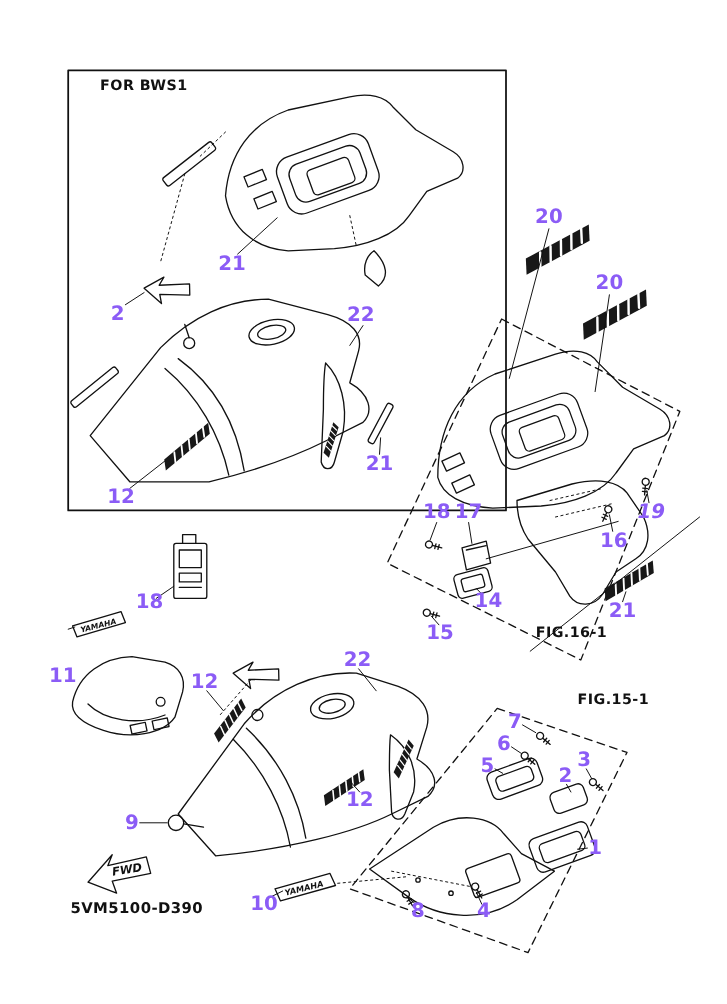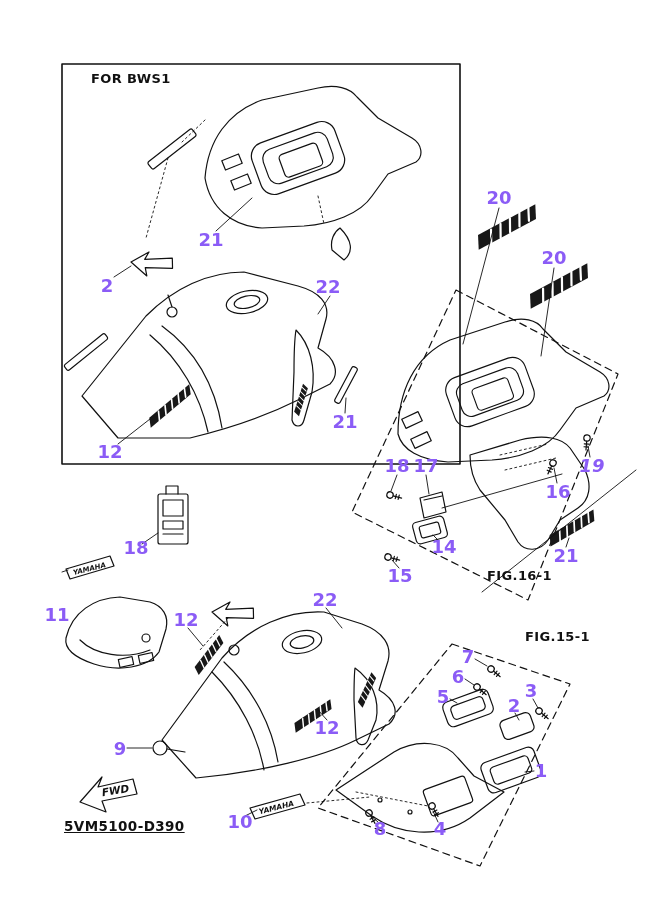--- a/index.html
+++ b/index.html
@@ -9,21 +9,21 @@
     overflow:hidden;
   }
   .art { position:absolute; left:0; top:0; }
   .tag {
     position:absolute; font-size:13px; font-weight:700; letter-spacing:.4px;
     white-space:nowrap; color:#111;
   }
   .tag-forbws1 { left:74px;  top:71px;margin-left:17px; }
   .tag-fig16   { left:487px; top:568px; }
   .tag-fig15   { left:481px; top:629px;margin-left:44px; }
-  .tag-code    { left:64px;  top:818px; font-size:13.5px;text-decoration:underline; }
+  .tag-code    { left:64px;  top:818px; font-size:13.5px; }
   .callout {
     position:absolute; transform:translate(-50%,-50%);
     font-size:18px; font-weight:700; color:#8b5cf6; line-height:1;
   }
 </style>
 </head>
 <body>
 
 <div class="page">
 

